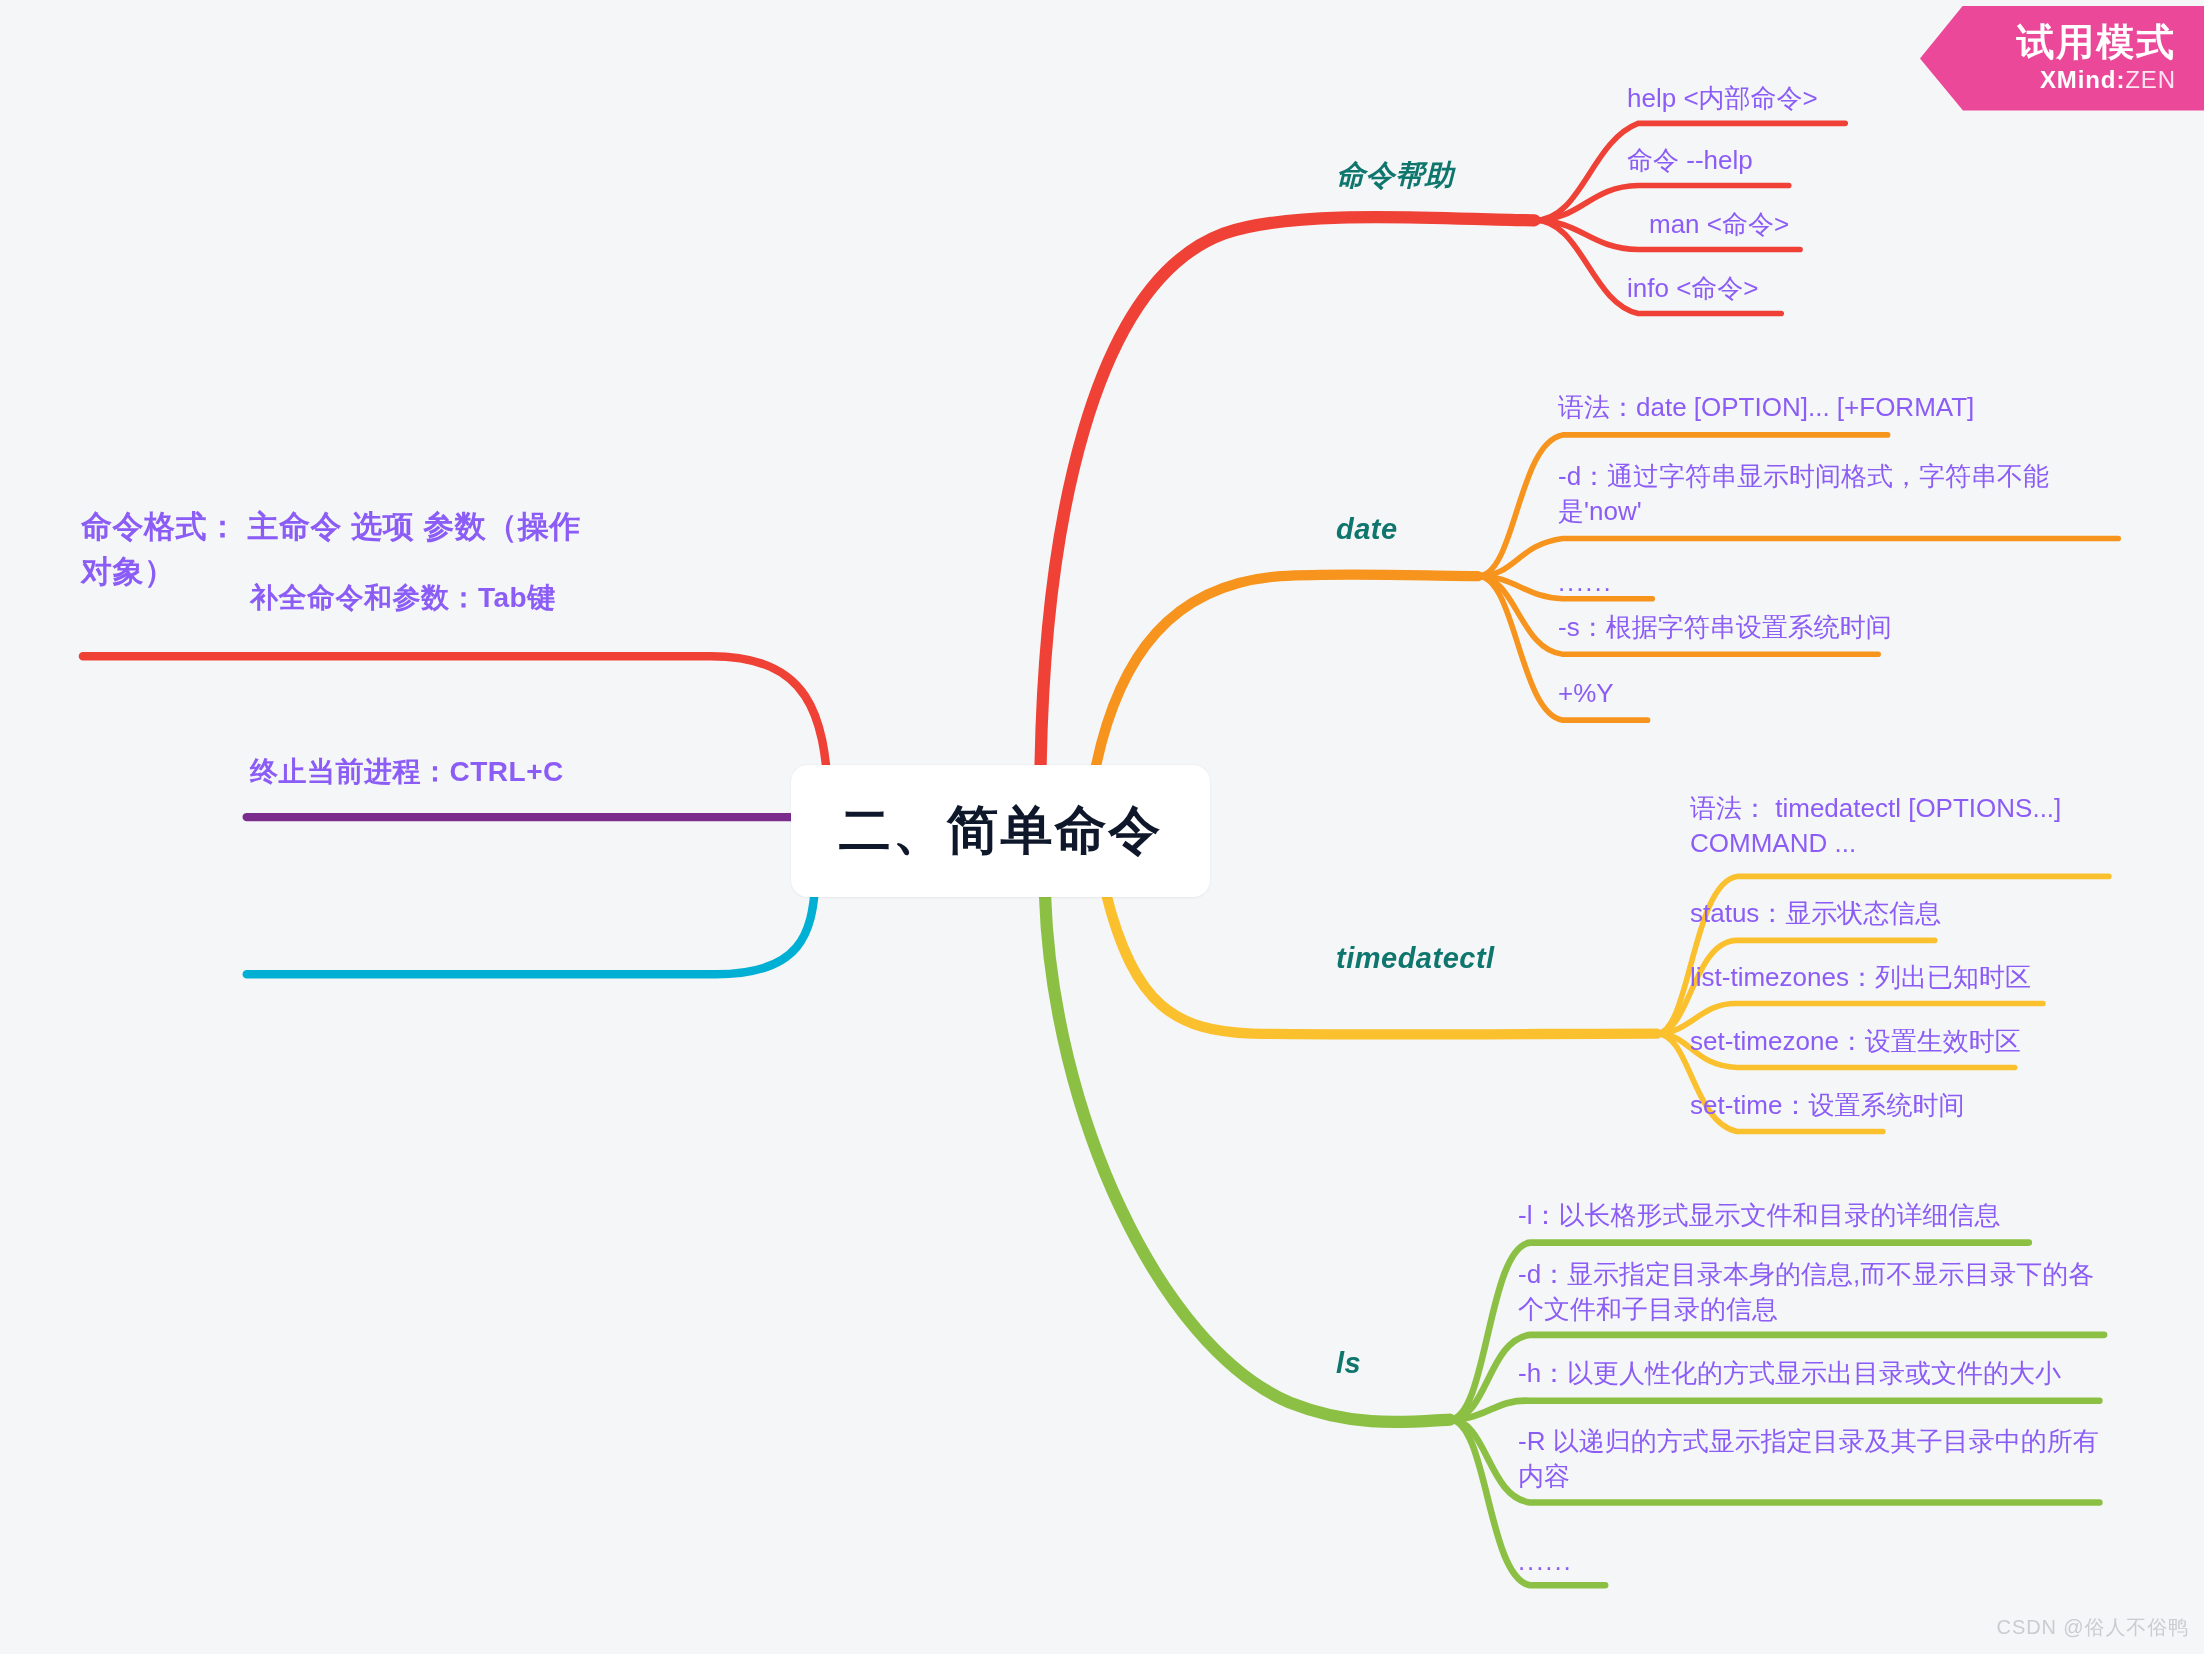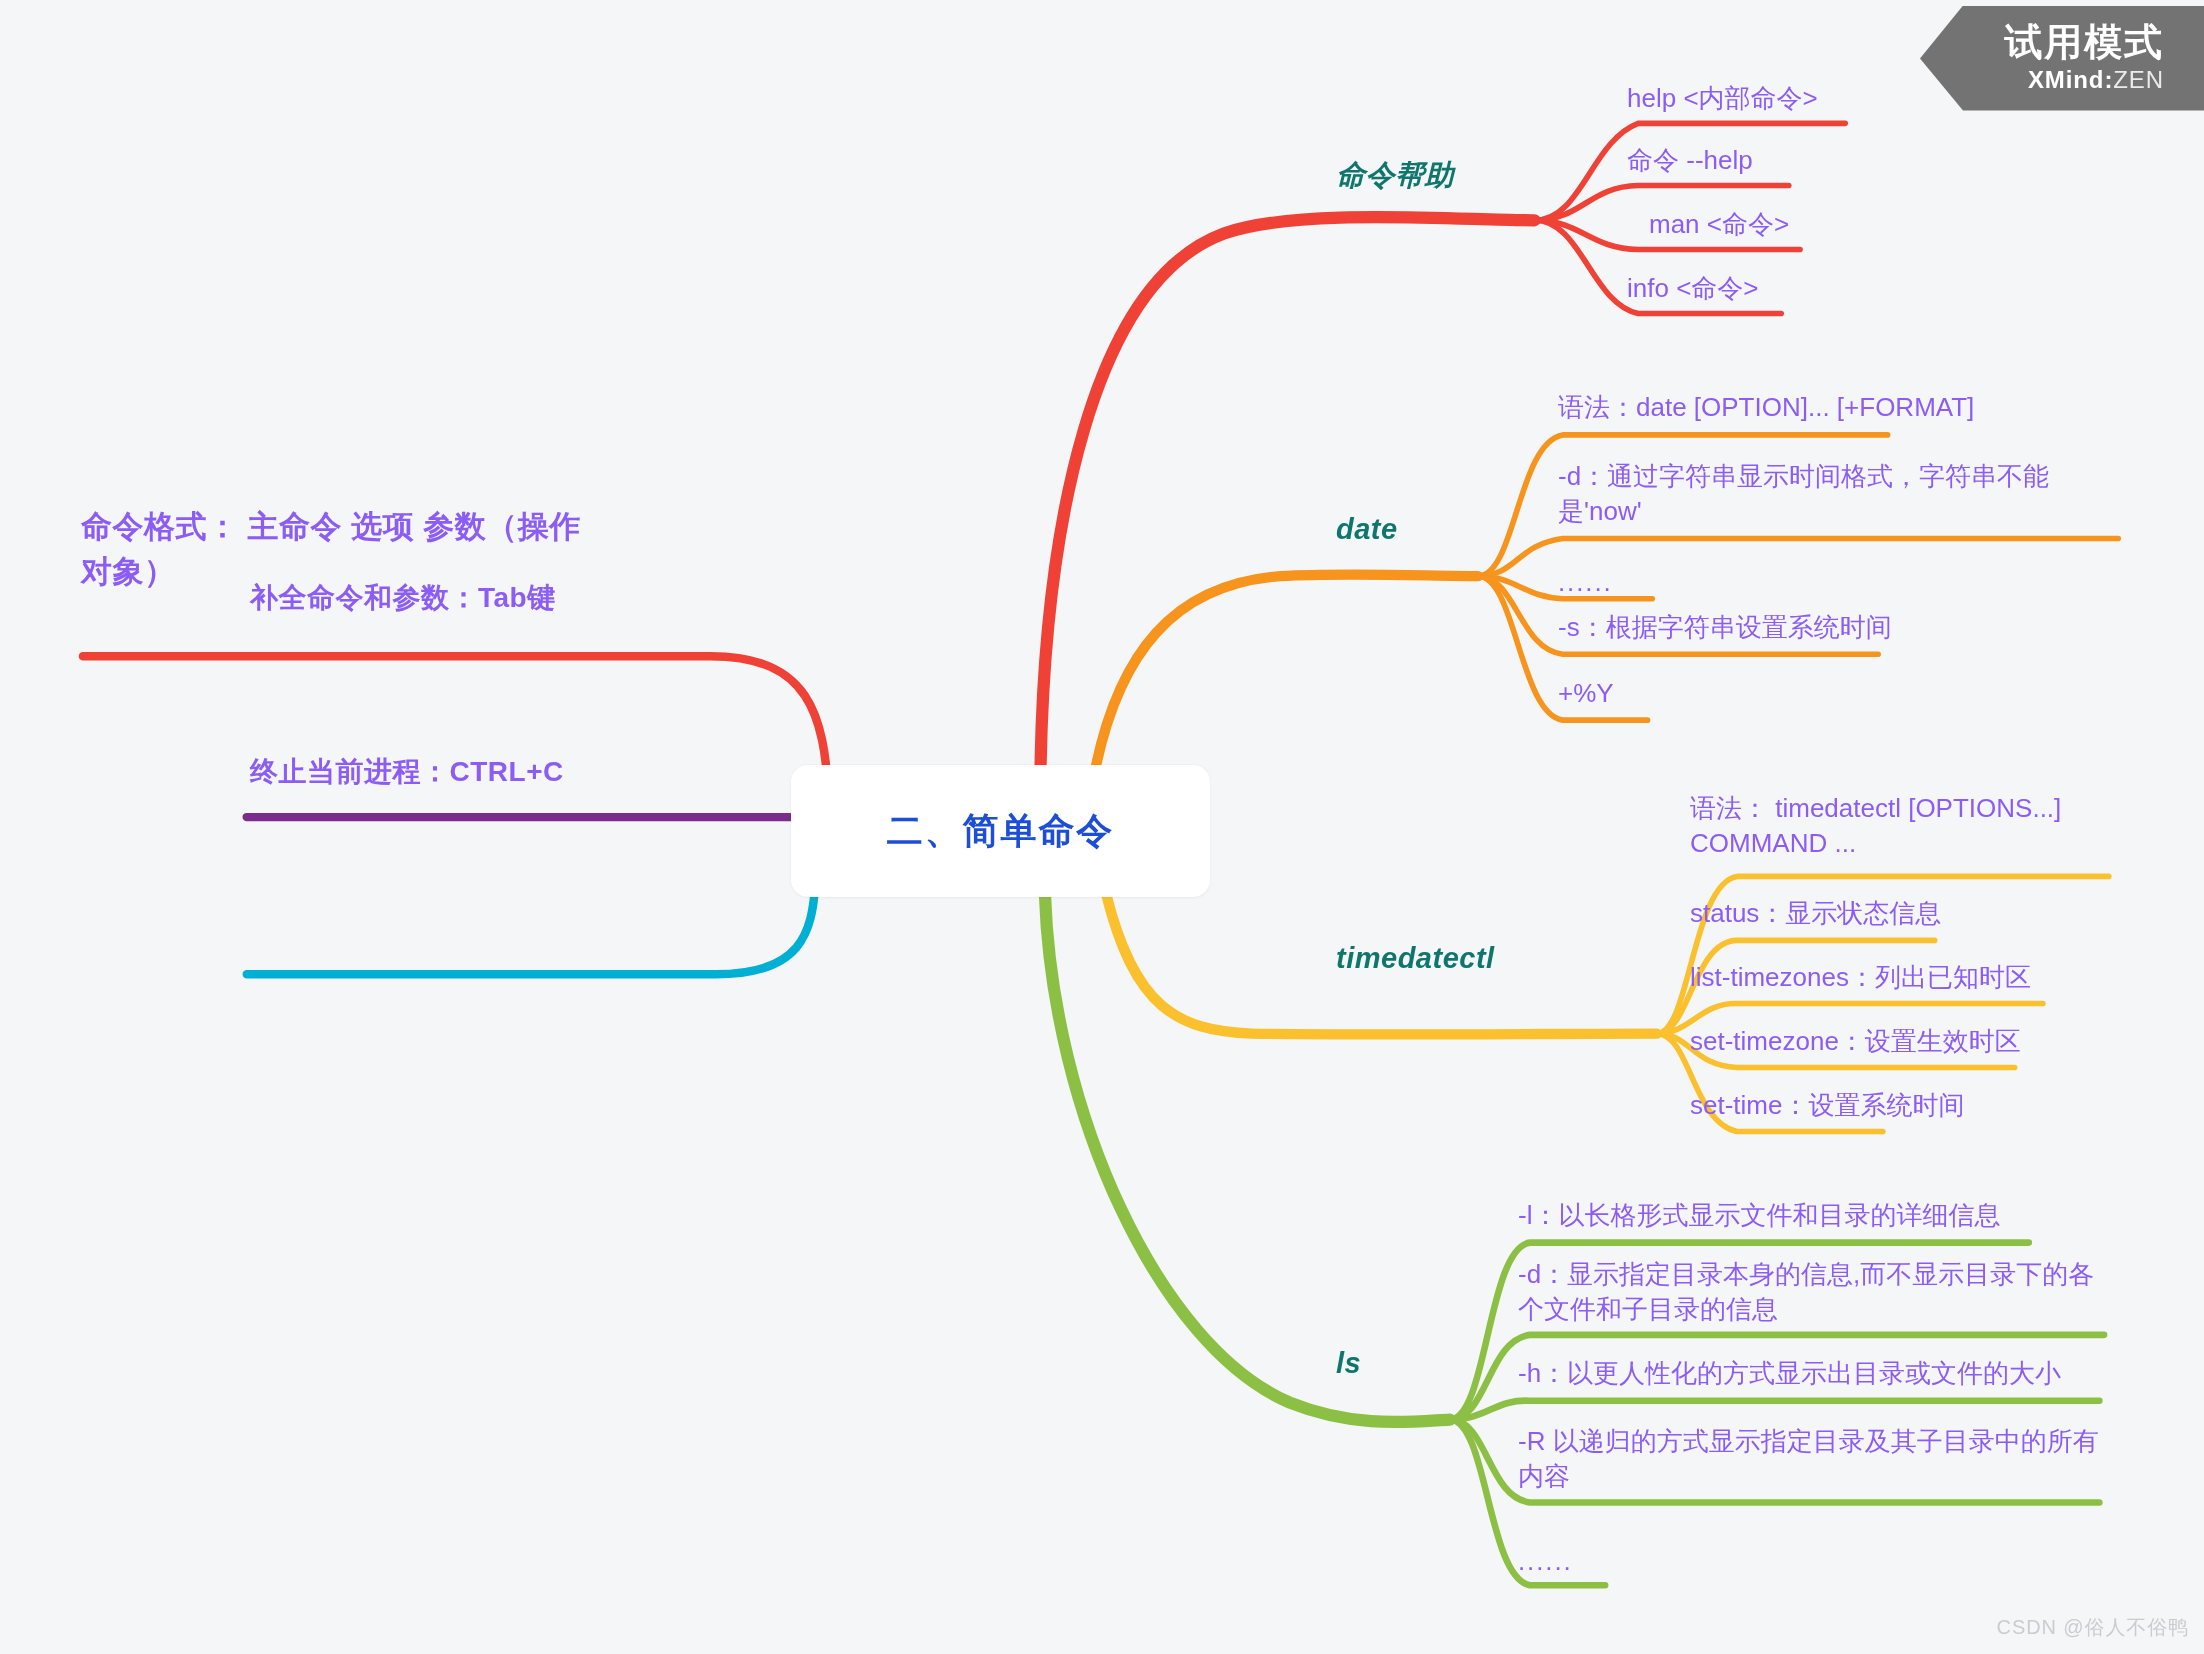--- a/index.html
+++ b/index.html
@@ -9,40 +9,40 @@
     font-family:"Liberation Sans","DejaVu Sans",sans-serif;
     overflow:hidden;position:relative;
   }
   #stage{position:absolute;left:0;top:0;width:2204px;height:1654px;}
   svg.wires{position:absolute;left:0;top:0;width:2204px;height:1654px;pointer-events:none;}
 
   
   .trial-badge{
     position:absolute;right:0;top:5.6px;
     width:284px;height:105px;
-    background:#737373;
+    background:#ec4899;
     clip-path:polygon(43px 0, 284px 0, 284px 105px, 43px 105px, 0 53px);
     color:#fff;
     display:flex;flex-direction:column;align-items:flex-end;justify-content:center;
-    padding-right:40px;box-sizing:border-box;
+    padding-right:28px;box-sizing:border-box;
   }
   .trial-badge .t1{font-size:38px;font-weight:700;letter-spacing:1.9px;line-height:1.05;}
   .trial-badge .t2{font-size:24px;font-weight:700;letter-spacing:0.9px;margin-top:3px;}
   .trial-badge .t2 .zen{font-weight:400;opacity:.85;}
 
   
   .central{
     position:absolute;left:791px;top:765px;width:419px;height:132px;
     background:#ffffff;border-radius:17px;
     display:flex;align-items:center;justify-content:center;
     box-shadow:0 0.9px 2.8px rgba(0,0,0,0.06);
     z-index:5;
   }
   .central span{
-    font-size:36px;font-weight:700;color:#1d4ed8;letter-spacing:1.9px;
+    font-size:52px;font-weight:700;color:#0f172a;letter-spacing:1.9px;
   }
 
   
   .node{position:absolute;color:#0f766e;z-index:4;font-style:italic;}
   .lvl1{font-size:29px;font-weight:700;letter-spacing:0.5px;}
   .leafwrap{position:absolute;z-index:4;color:#8b5cf6;font-size:26px;line-height:1.35;}
 
   .left-big{font-size:31px;font-weight:700;line-height:1.45;letter-spacing:0.5px;}
   .left-mid{font-size:28px;font-weight:700;letter-spacing:0.5px;}
 

